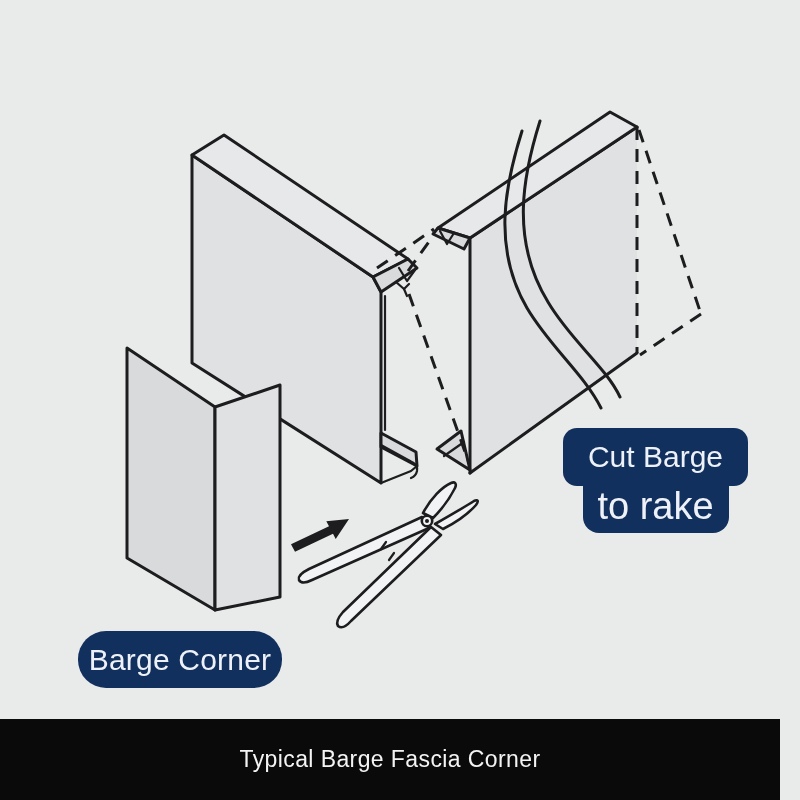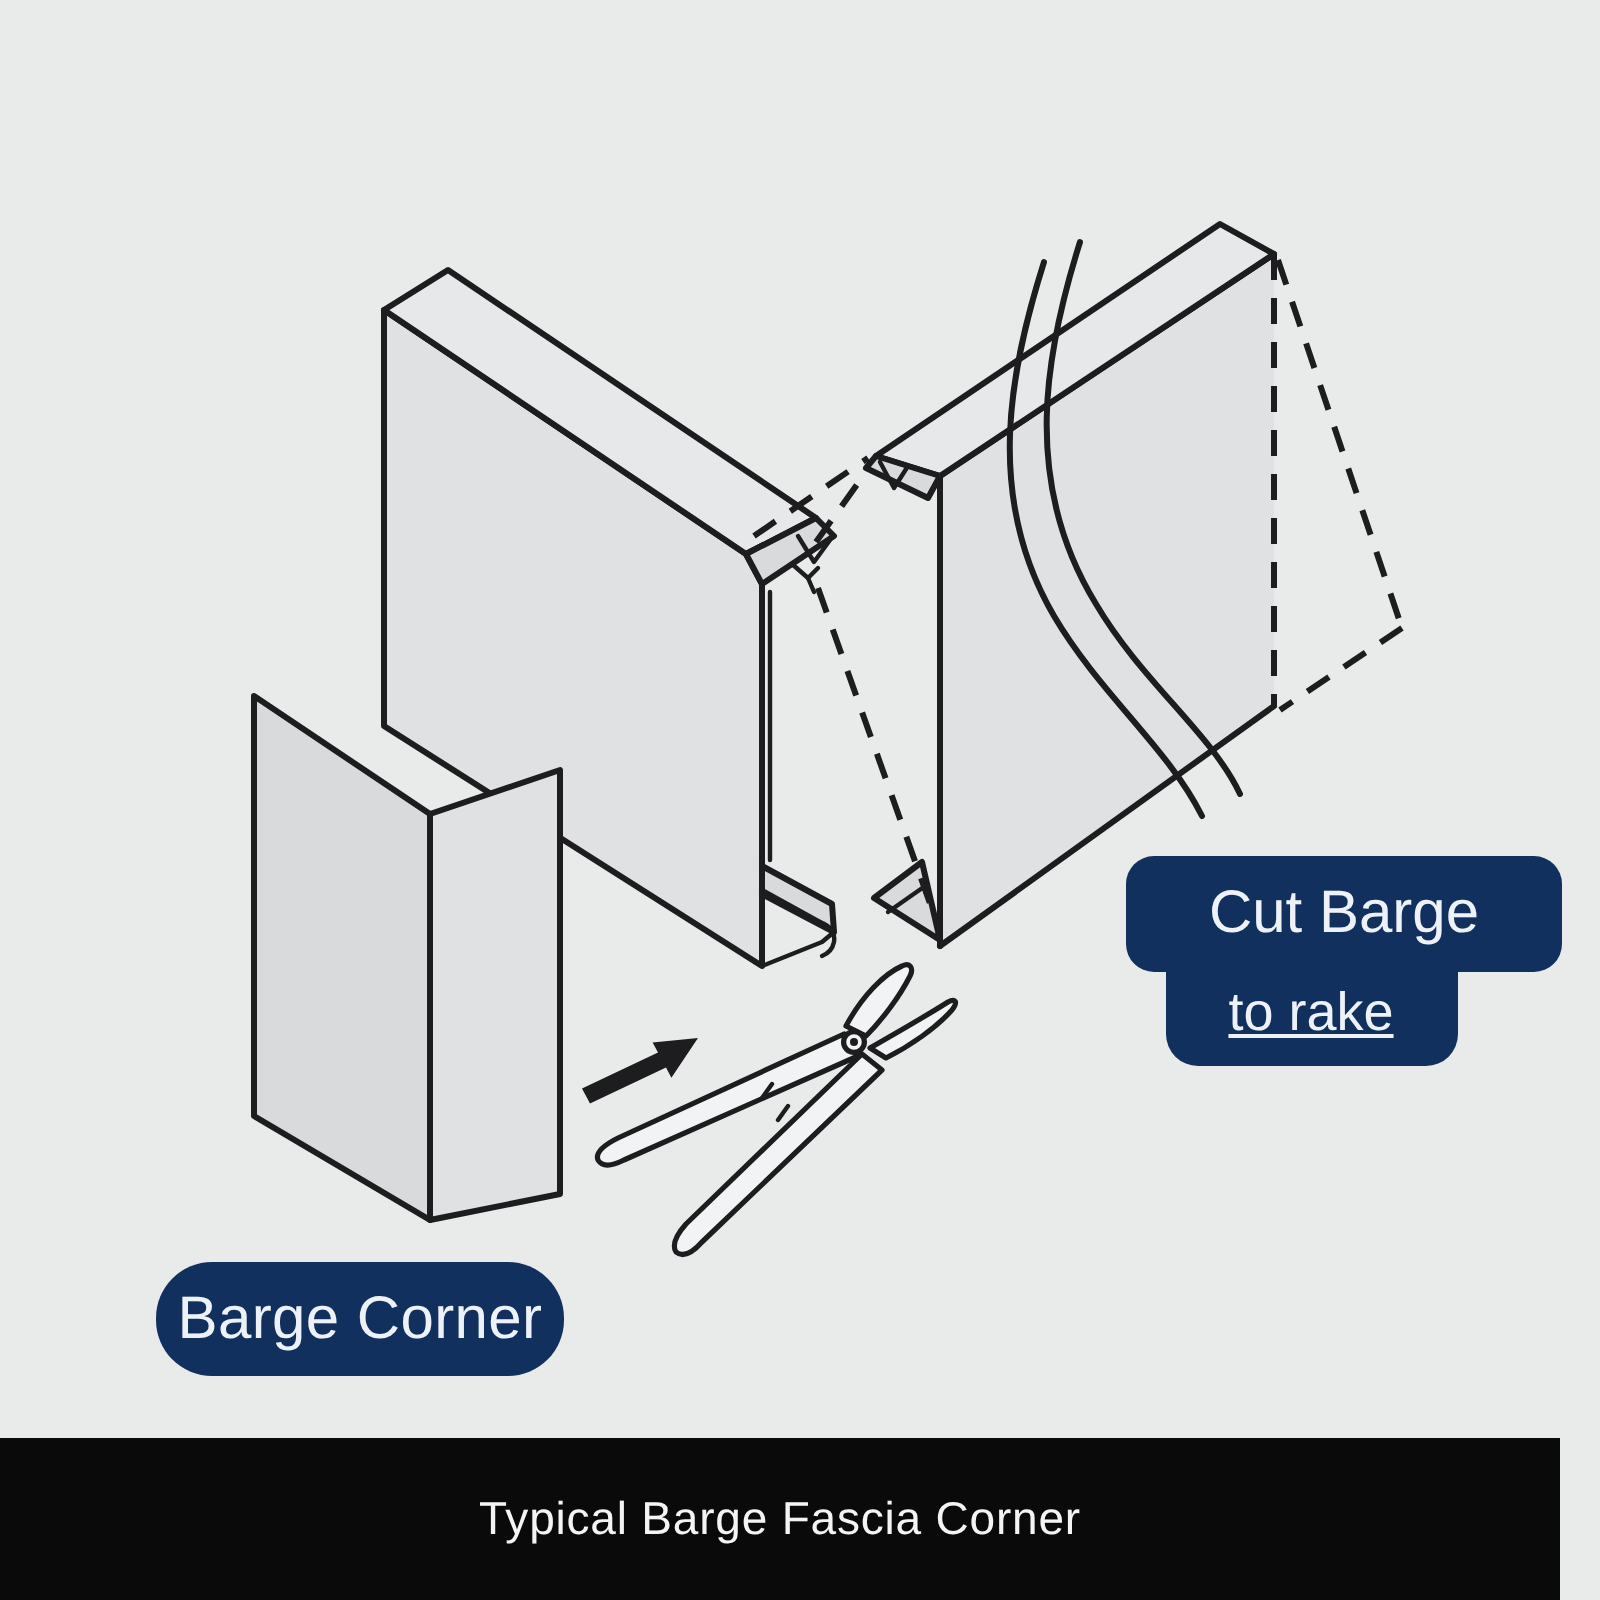--- a/index.html
+++ b/index.html
@@ -24,31 +24,31 @@
   .arrow{fill:var(--line);stroke:none;}
   .callout{
     position:absolute;
     background:var(--label-bg);
     color:var(--label-text);
     display:flex;align-items:center;justify-content:center;
     font-size:30px;font-weight:500;letter-spacing:.2px;
   }
   #cut-label{position:absolute;left:563px;top:428px;width:185px;}
   #cut-label .top-part{
-    position:relative;width:218px;height:58px;border-radius:14px;
+    position:relative;width:185px;height:58px;border-radius:14px;
     background:var(--label-bg);color:var(--label-text);
     display:flex;align-items:center;justify-content:center;
     font-size:30px;font-weight:500;
   }
   #cut-label .bottom-part{
     position:relative;width:146px;height:54px;margin:-7px auto 0;
     border-radius:0 0 16px 16px;
     background:var(--label-bg);color:var(--label-text);
     display:flex;align-items:center;justify-content:center;
-    font-size:27px;font-weight:500;text-decoration:underline;
+    font-size:38px;font-weight:500;
   }
   #corner-label{left:78px;top:631px;width:204px;height:57px;border-radius:28px;}
   #footer-bar{
     position:absolute;left:0;bottom:0;width:780px;height:81px;
     background:var(--footer-bg);color:var(--footer-text);
     display:flex;align-items:center;justify-content:center;
     font-size:23px;letter-spacing:.4px;
   }
 </style>
 </head>

